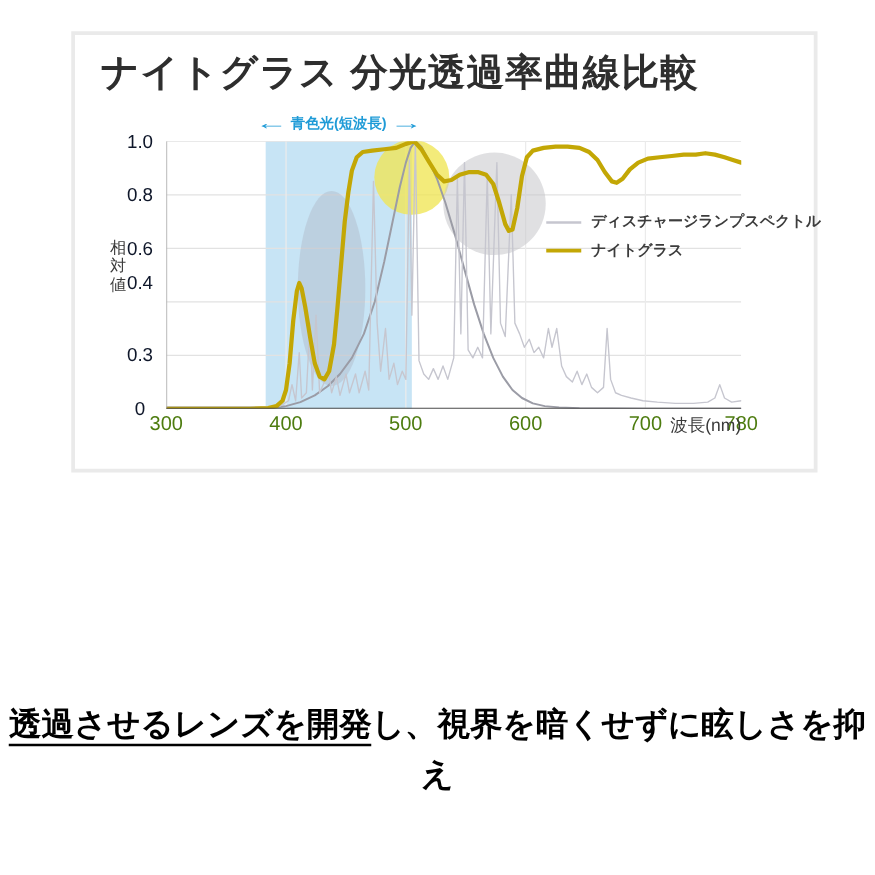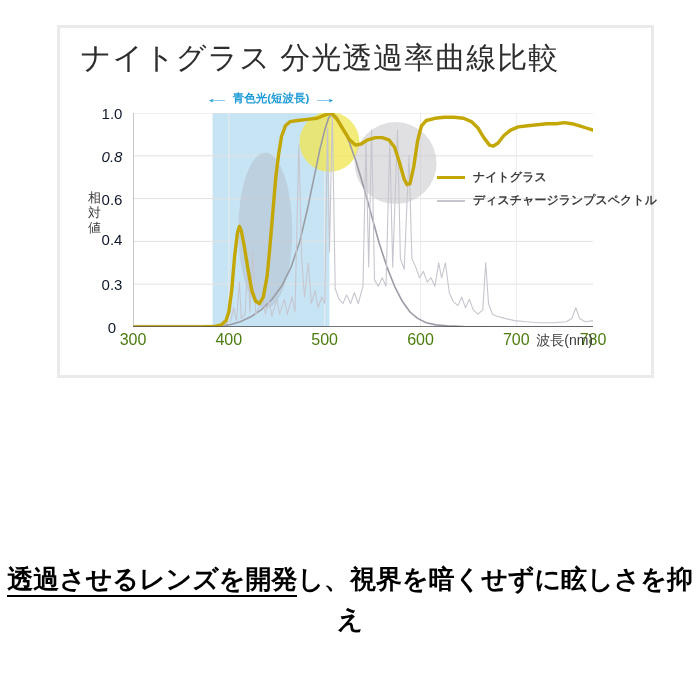--- a/index.html
+++ b/index.html
@@ -1,21 +1,21 @@
 <!DOCTYPE html>
 <html><head>
 <meta charset="utf-8">
 <style>
   html,body{margin:0;padding:0;background:#fff;}
   .page{position:relative;width:700px;height:700px;background:#fff;overflow:hidden;
         font-family:"Liberation Sans",sans-serif;}
   .chart-card{position:absolute;left:57px;top:25px;width:597px;height:353px;
         border:3px solid #eaeaea;background:#fff;box-sizing:border-box;}
   .chart-title{position:absolute;left:0;top:38px;width:640px;text-align:center;
-        font-size:30px;color:#2e2e2e;font-weight:400;letter-spacing:1px;}
+        font-size:30px;color:#2e2e2e;font-weight:700;letter-spacing:1px;}
   .plot-svg{position:absolute;left:133px;top:113px;}
   .y-ticks{position:absolute;left:95px;top:113px;width:34px;height:214px;}
   .y-ticks div{position:absolute;right:0;width:34px;text-align:center;font-size:15px;color:#0f172a;}
   .x-ticks{position:absolute;left:133px;top:331px;width:460px;height:20px;}
   .x-ticks div{position:absolute;width:44px;text-align:center;font-size:16px;color:#4d7c0f;}
   .y-axis-title{position:absolute;left:88px;top:190px;font-size:13px;color:#3a3a3a;line-height:15px;text-align:center;}
   .x-axis-unit{position:absolute;left:493px;top:332px;width:100px;text-align:right;font-size:14px;color:#3a3a3a;}
   .band-label{position:absolute;left:210px;top:90px;width:122px;display:flex;align-items:center;
         justify-content:space-between;color:#1f9bd7;font-weight:bold;}
   .band-label .txt{font-size:11.5px;white-space:nowrap;}
@@ -62,48 +62,48 @@
       <polyline points="0.0,214.0 81.5,213.6 95.8,211.9 107.3,208.7 118.8,203.3 129.4,195.8 139.0,186.2 148.5,173.3 158.1,154.1 166.8,128.4 174.4,96.3 181.1,64.2 186.9,36.4 191.7,17.1 195.5,5.3 199.3,0.0 204.1,4.3 209.9,15.0 216.6,30.0 223.3,49.2 231.0,74.9 238.6,102.7 246.3,130.5 254.0,154.1 261.6,173.3 269.3,188.3 277.0,199.0 284.6,205.4 293.3,209.7 302.8,211.9 314.3,212.9 330.6,213.6 383.3,214.0 460.0,214.0" fill="none" stroke="#9b9ca6" stroke-width="1.6" stroke-linejoin="round" stroke-linecap="round"></polyline>
       <polyline points="0.0,212.3 81.5,212.3 91.0,211.9 97.8,207.6 100.6,194.7 103.5,207.6 106.4,169.1 108.3,205.4 112.1,201.2 115.0,145.5 116.9,199.0 119.8,139.1 122.7,201.2 126.5,192.6 129.4,181.9 132.3,201.2 136.1,188.3 139.0,203.3 143.8,186.2 146.6,201.2 151.4,186.2 154.3,201.2 159.1,184.0 162.0,199.0 165.8,32.1 168.7,145.5 171.5,184.0 175.4,149.8 178.3,190.5 182.1,177.6 185.0,194.7 188.8,184.0 191.7,190.5 194.5,15.0 196.5,139.1 199.3,0.0 202.2,175.5 206.0,186.2 209.9,190.5 213.7,181.9 217.5,190.5 221.4,179.8 225.2,190.5 230.0,173.3 232.9,30.0 235.7,154.1 238.6,17.1 241.5,166.9 245.3,173.3 249.2,164.8 253.0,173.3 256.8,27.8 259.7,154.1 264.5,17.1 267.4,145.5 271.2,156.2 276.0,42.8 278.9,145.5 282.7,154.1 286.5,164.8 290.4,158.4 294.2,169.1 298.0,164.8 301.9,173.3 305.7,149.8 308.6,164.8 312.4,149.8 316.3,179.8 320.1,188.3 324.9,192.6 328.7,184.0 332.5,194.7 336.4,186.2 340.2,196.9 345.0,201.2 349.8,196.9 352.7,149.8 355.5,190.5 359.4,201.2 364.2,203.3 371.8,205.4 381.4,207.6 392.9,208.7 407.3,209.7 421.7,209.7 433.2,208.7 438.9,205.4 442.8,194.7 446.6,205.4 452.3,208.7 460.0,207.6" fill="none" stroke="#c6c6cf" stroke-width="1.1" stroke-linejoin="round" stroke-linecap="round"></polyline>
       <polyline points="0.0,214.0 67.1,214.0 81.5,213.4 88.2,211.9 93.0,207.6 95.8,199.0 98.7,177.6 101.6,143.4 104.5,119.8 106.4,113.4 108.3,117.7 111.2,132.7 115.0,156.2 118.8,177.6 122.7,188.3 126.5,190.5 130.3,184.0 134.2,162.6 137.0,132.7 139.9,98.4 142.8,64.2 145.7,40.7 148.5,23.5 152.4,12.8 157.2,8.6 164.8,7.5 174.4,6.4 184.0,5.3 191.7,2.1 198.4,0.0 204.1,6.4 209.9,16.0 216.6,26.8 222.3,32.1 228.1,31.0 234.8,26.8 242.5,24.6 249.2,24.6 255.9,26.8 261.6,34.2 266.4,49.2 271.2,66.3 274.1,71.7 277.0,70.6 280.8,53.5 284.6,27.8 288.5,12.8 293.3,7.5 301.9,5.3 311.5,4.3 321.0,4.3 330.6,5.3 338.3,8.6 345.0,15.0 350.8,24.6 356.5,32.1 360.3,33.2 365.1,30.0 370.9,22.5 377.6,17.1 385.3,13.9 394.8,12.8 404.4,11.8 414.0,10.7 423.6,10.7 431.3,9.6 438.9,10.7 446.6,12.8 453.3,15.0 460.0,17.1" fill="none" stroke="#c3a705" stroke-width="3.4" stroke-linejoin="round" stroke-linecap="round"></polyline>
       <line x1="0" y1="0" x2="0" y2="214" stroke="#b4b4b4" stroke-width="1.5"></line>
       <line x1="0" y1="214" x2="460" y2="214" stroke="#4a4a4a" stroke-width="1.5"></line>
     </svg>
 
   <div class="y-ticks" id="yticks">
       <div style="top: 206px;">0</div>
       <div style="top: 163.2px;">0.3</div>
-      <div style="top: 118px;">0.4</div>
+      <div style="top: 105px;">0.4</div>
       <div style="top: 77.6px; margin-left: 16px;">0.6</div>
-      <div style="top: 34.8px; font-style: italic;">0.8</div>
+      <div style="top: 34.8px;">0.8</div>
       <div style="top: -8px;">1.0</div>
     </div>
   <div class="x-ticks" id="xticks">
       <div style="left: -22px;">300</div>
       <div style="left: 73.8333px;">400</div>
       <div style="left: 169.667px;">500</div>
       <div style="left: 265.5px;">600</div>
       <div style="left: 361.333px;">700</div>
       <div style="left: 438px;">780</div>
     </div>
   <div class="y-axis-title" id="ylabel">
       <div>相</div>
       <div>対</div>
       <div>値</div>
     </div>
   <div class="x-axis-unit">波長(nm)</div>
 
   <div class="legend" id="legend">
       <div class="legend-row">
+        <div class="legend-swatch" style="height: 2px; background: rgb(198, 198, 207);"></div>
+        <span class="legend-label">ディスチャージランプスペクトル</span>
+      </div>
+      <div class="legend-row">
         <div class="legend-swatch" style="height: 3.5px; background: rgb(195, 167, 5);"></div>
         <span class="legend-label">ナイトグラス</span>
-      </div>
-      <div class="legend-row">
-        <div class="legend-swatch" style="height: 2px; background: rgb(198, 198, 207);"></div>
-        <span class="legend-label">ディスチャージランプスペクトル</span>
       </div>
     </div>
 
   <div class="body2" id="body2">
       <div><span class="u">透過させるレンズを開発</span><span>し、視界を暗くせずに眩しさを抑え</span></div>
     </div>
 
 </div>
 
 </body></html>

